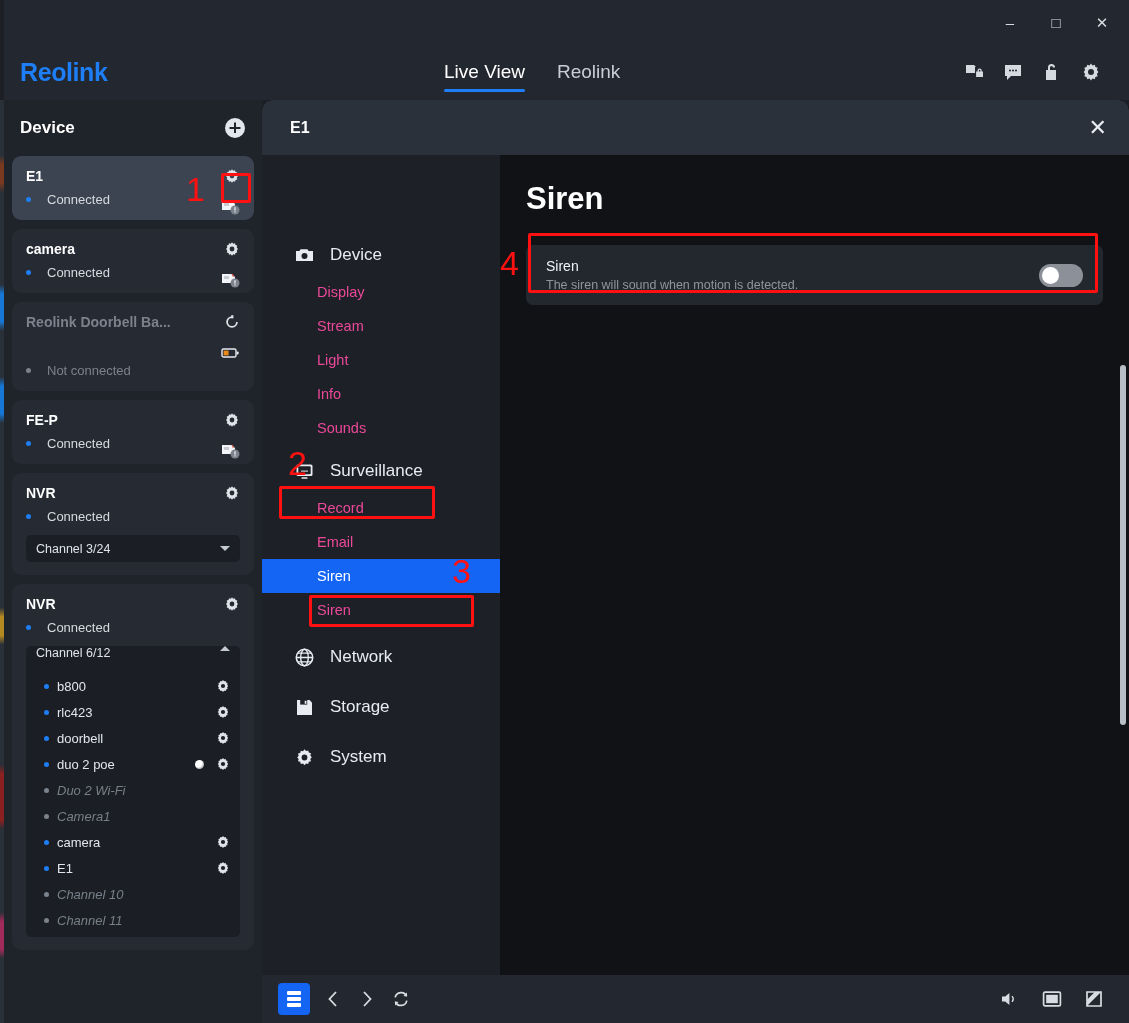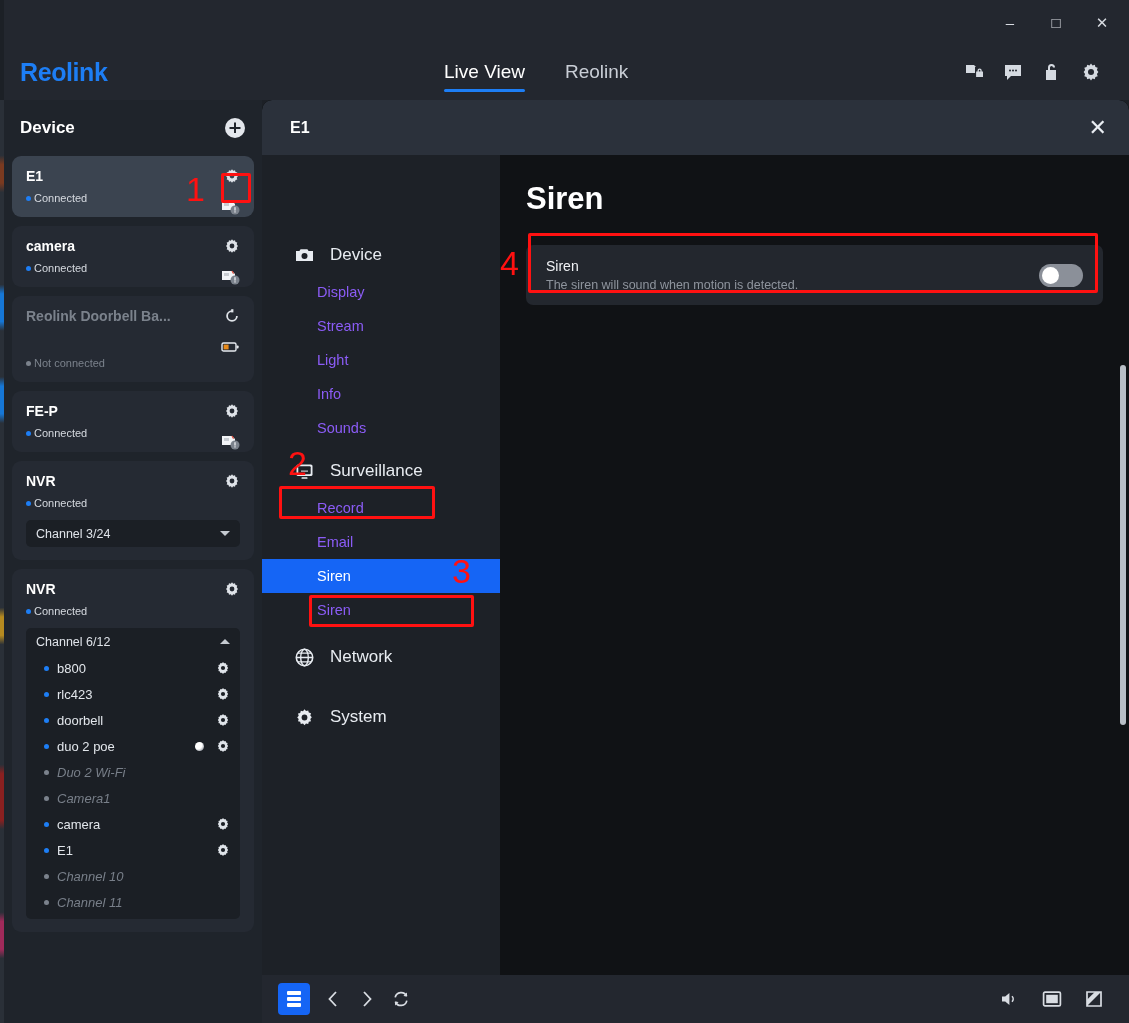--- a/index.html
+++ b/index.html
@@ -58,21 +58,21 @@
     background: #23272f;
     display: flex; align-items: center;
     z-index: 5;
   }
   .brand {
     position: absolute; left: 16px; top: 50%; transform: translateY(-50%);
     color: #1d7ef5; font-size: 25px; font-weight: bold; letter-spacing: -0.4px;
   }
   .nav-tabs {
     position: absolute; left: 440px; top: 0; height: 56px;
-    display: flex; align-items: center; gap: 40px; text-align: right;
+    display: flex; align-items: center; gap: 32px; text-align: right;
   }
   .nav-tab {
     position: relative; color: #c9ced6; font-size: 19px;
     height: 56px; display: flex; align-items: center; cursor: default;
   }
   .nav-tab.active { color: #ffffff; }
   .nav-tab.active::after {
     content: ''; position: absolute; left: 0; right: 0; bottom: 8px;
     height: 3px; background: #1d7ef5; border-radius: 2px;
   }
@@ -102,22 +102,22 @@
   .dev-card {
     background: #252a33; border-radius: 9px;
     margin-bottom: 9px; padding: 12px 14px 13px 14px;
     position: relative;
   }
   .dev-card.selected { background: #3b4450; }
   .dev-row { display: flex; align-items: center; justify-content: space-between; }
   .dev-name { color: #ffffff; font-size: 14px; font-weight: bold; }
   .dev-name.off { color: #7b828c; }
   .dev-status {
-    color: #d6dae0; font-size: 11px; margin-top: 8px;
-    display: flex; align-items: center; gap: 3px;
+    color: #d6dae0; font-size: 13px; margin-top: 8px;
+    display: flex; align-items: center; gap: 16px;
   }
   .dev-status.off { color: #7b828c; margin-top: 33px; }
   .dot { width: 5px; height: 5px; border-radius: 50%; background: #1d7ef5; flex: 0 0 auto; }
   .dot.grey { background: #7b828c; }
   .gear { width: 16px; height: 16px; color: #dfe3e9; cursor: default; }
   .gear svg { display: block; width: 16px; height: 16px; fill: currentColor; }
   .dev-badge {
     position: absolute; right: 14px; top: 42px;
     width: 19px; height: 17px; cursor: default;
   }
@@ -128,21 +128,21 @@
     border-radius: 5px; display: flex; align-items: center;
     justify-content: space-between; padding: 0 10px;
     color: #dfe3e9; font-size: 12.5px; cursor: default;
   }
   .caret { width: 0; height: 0; border-left: 5px solid transparent;
            border-right: 5px solid transparent; border-top: 5px solid #c5cad1; }
   .caret.up { border-top: none; border-bottom: 5px solid #c5cad1; }
 
   .chan-list { margin-top: 11px; background: #1b1f25; border-radius: 5px; padding: 0 0 4px 0; }
   .chan-head {
-    height: 27px; display: flex; align-items: center; justify-content: space-between;
+    height: 27px; display: flex; align-items: flex-start; justify-content: space-between;
     padding: 0 10px; color: #dfe3e9; font-size: 12.5px; cursor: default;
   }
   .chan-item {
     height: 26px; display: flex; align-items: center; gap: 8px;
     padding: 0 10px 0 18px; color: #e2e6eb; font-size: 13px; cursor: default;
   }
   .chan-item.off { color: #787f89; font-style: italic; }
   .chan-item .lbl { flex: 1; }
   .chan-item .gear { width: 14px; height: 14px; }
   .chan-item .gear svg { width: 14px; height: 14px; }
@@ -177,21 +177,21 @@
   }
   .menu-group {
     display: flex; align-items: center; gap: 16px;
     height: 40px; padding-left: 33px;
     color: #e8ecf1; font-size: 17px; cursor: default;
   }
   .menu-group .mi { width: 19px; height: 19px; color: #e8ecf1; flex: 0 0 auto; }
   .menu-group .mi svg { display: block; width: 19px; height: 19px; fill: currentColor; }
   .menu-item {
     height: 34px; display: flex; align-items: center;
-    padding-left: 55px; color: #8b5cf6; font-size: 14.5px; cursor: default;
+    padding-left: 55px; color: #ec4899; font-size: 14.5px; cursor: default;
   }
   .menu-item.active { background: #1565f5; color: #ffffff; }
   .sp-6 { height: 6px; }
   .sp-10 { height: 10px; }
 
   .content {
     flex: 1; background: #101215; padding: 26px 26px 0 26px;
     position: relative;
   }
   .content-title {
@@ -593,20 +593,30 @@
             <svg viewBox="0 0 19 19">
                 <circle cx="9.5" cy="9.5" r="8.2" fill="none" stroke="currentColor" stroke-width="1.6"></circle>
                 <ellipse cx="9.5" cy="9.5" rx="3.8" ry="8.2" fill="none" stroke="currentColor" stroke-width="1.4"></ellipse>
                 <path d="M1.5 9.5h16M2.9 5.2h13.2M2.9 13.8h13.2" stroke="currentColor" stroke-width="1.3" fill="none"></path>
               </svg>
           </span>
           <span>Network</span>
         </div>
 
         <div class="sp-10"></div>
+        <div class="menu-group">
+          <span class="mi">
+            <svg viewBox="0 0 19 19">
+                <path d="M2 2h12.5L17 4.5V17H2z"></path>
+                <rect x="5.2" y="2" width="7" height="4.6" fill="#1d2127"></rect>
+                <rect x="9.7" y="2.8" width="1.8" height="3" fill="currentColor"></rect>
+              </svg>
+          </span>
+          <span>Storage</span>
+        </div>
 
         <div class="sp-10"></div>
         <div class="menu-group">
           <span class="mi">
             <svg viewBox="0 0 19 19">
                 <path d="M9.5 1.2l1.5 1.8 2.2-.6.6 2.2 2.2.6-.7 2.2 1.5 1.8-1.5 1.8.7 2.2-2.2.6-.6 2.2-2.2-.6-1.5 1.8-1.5-1.8-2.2.6-.6-2.2-2.2-.6.7-2.2L2.2 9.5l1.5-1.8-.7-2.2 2.2-.6.6-2.2 2.2.6z"></path>
                 <circle cx="9.5" cy="9.5" r="2.9" fill="#1d2127"></circle>
               </svg>
           </span>
           <span>System</span>

